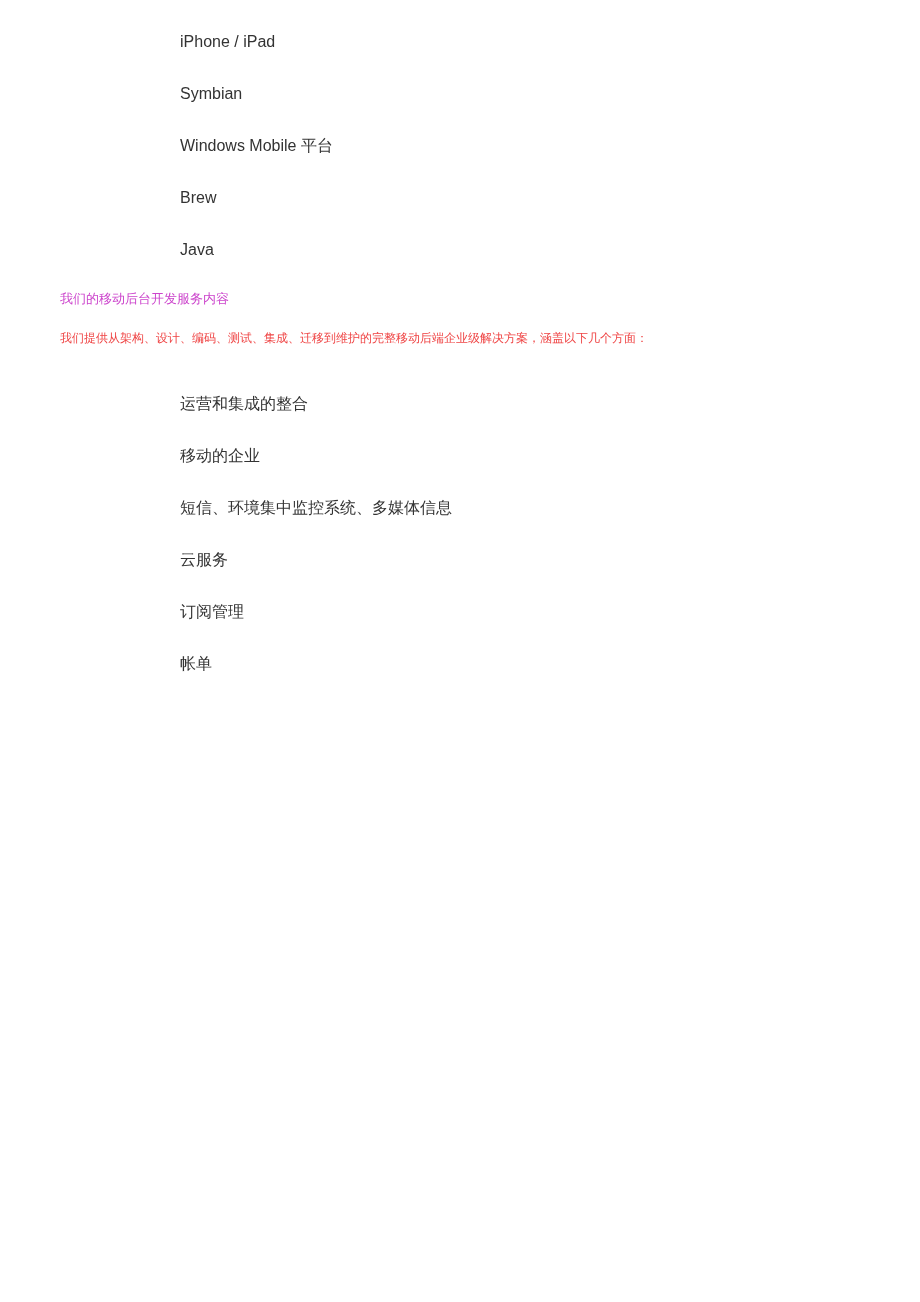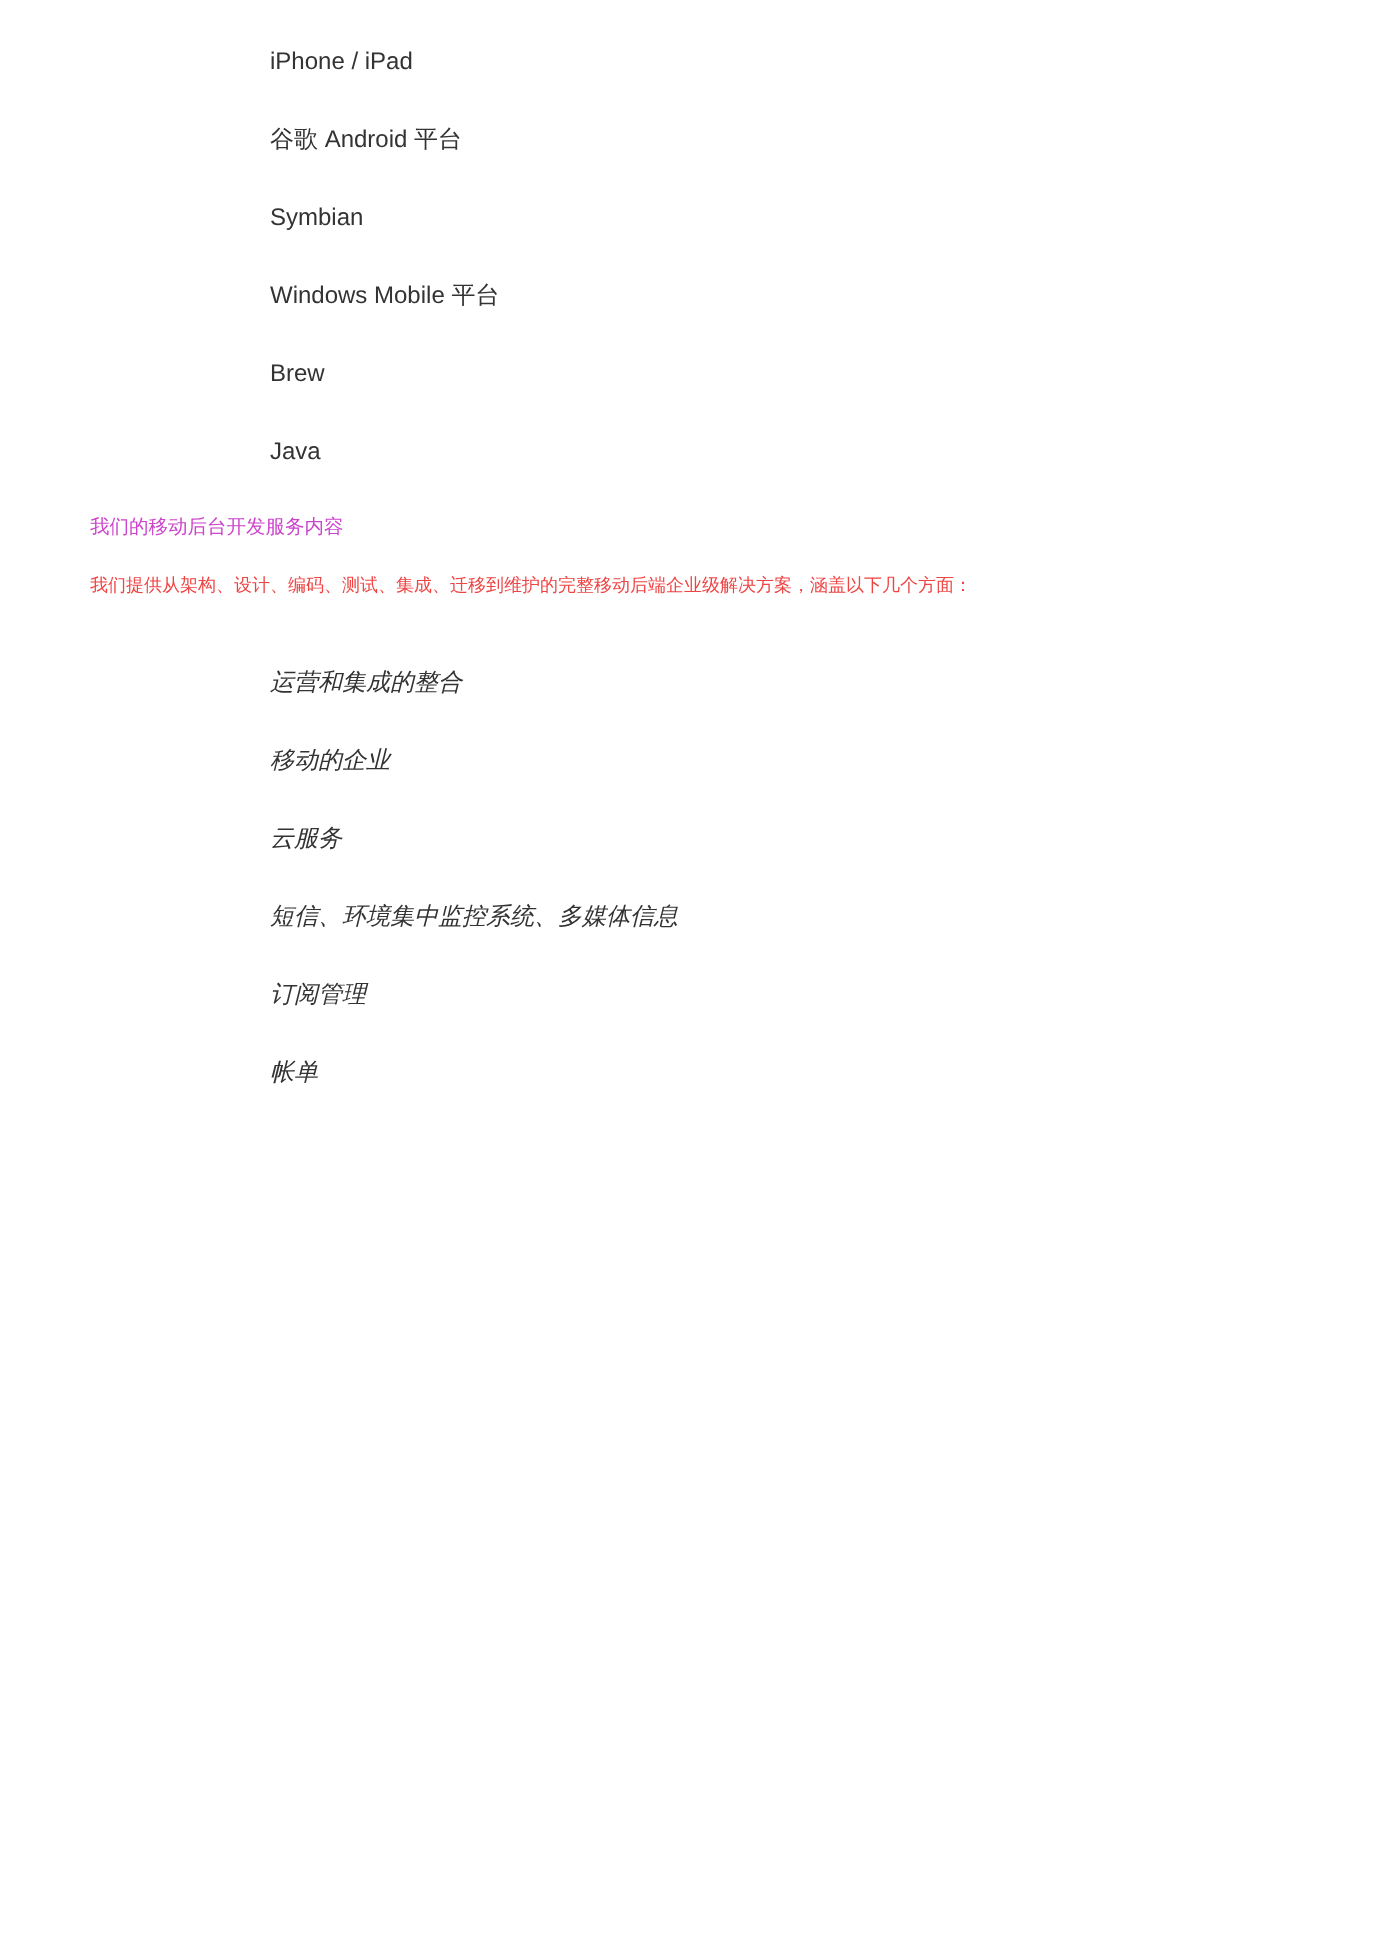--- a/index.html
+++ b/index.html
@@ -49,39 +49,37 @@
     .service-list {
       list-style: none;
       padding-left: 120px;
     }
 
     .service-list li {
       margin-bottom: 28px;
       font-size: 16px;
       color: #333333;
       line-height: 1.5;
-      font-style: italic;
     }
   </style>
 </head>
 <body>
 
 <ul class="platform-list">
   <li>iPhone / iPad</li>
-  <li>谷歌 Android 平台</li>
   <li>Symbian</li>
   <li>Windows Mobile 平台</li>
   <li>Brew</li>
   <li>Java</li>
 </ul>
 
 <a class="section-link" href="#">我们的移动后台开发服务内容</a>
 
 <p class="section-description">我们提供从架构、设计、编码、测试、集成、迁移到维护的完整移动后端企业级解决方案，涵盖以下几个方面：</p>
 
 <ul class="service-list">
   <li>运营和集成的整合</li>
   <li>移动的企业</li>
+  <li>短信、环境集中监控系统、多媒体信息</li>
   <li>云服务</li>
-  <li>短信、环境集中监控系统、多媒体信息</li>
   <li>订阅管理</li>
   <li>帐单</li>
 </ul>
 
 </body></html>

